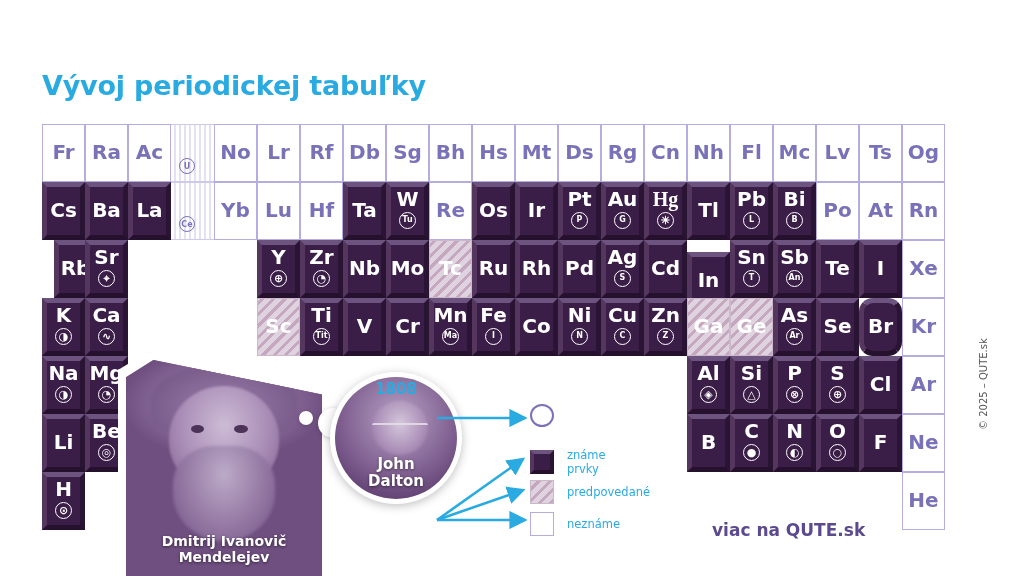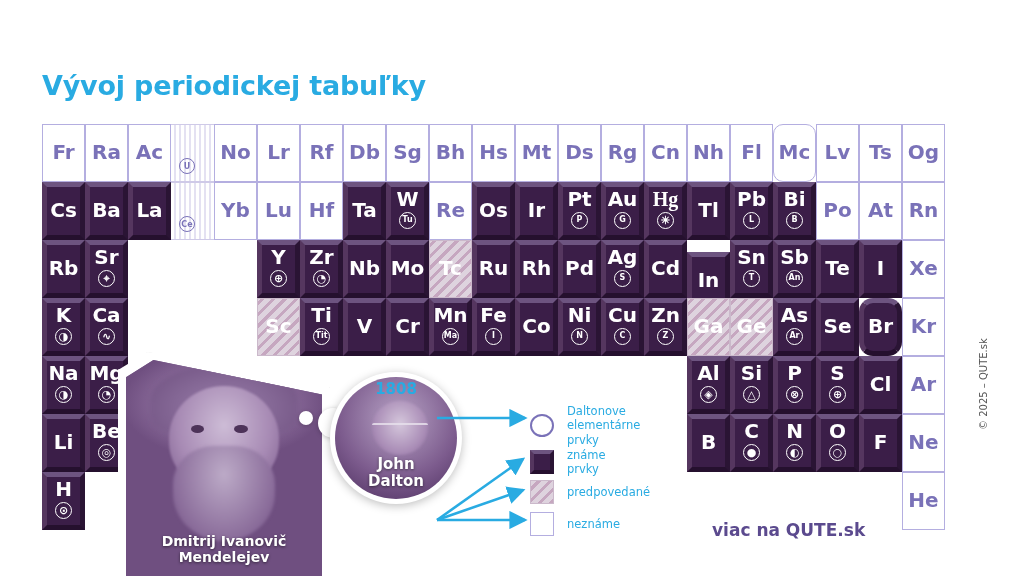--- a/index.html
+++ b/index.html
@@ -284,21 +284,21 @@
       <div class="cell unknown" style="left: 645px; top: 0px;">
         <div class="sym">
           <span class="lbl">Nh</span>
         </div>
       </div>
       <div class="cell unknown" style="left: 688px; top: 0px;">
         <div class="sym">
           <span class="lbl">Fl</span>
         </div>
       </div>
-      <div class="cell unknown" style="left: 731px; top: 0px; border-radius: 10px;">
+      <div class="cell unknown" style="left: 731px; top: 0px;">
         <div class="sym">
           <span class="lbl">Mc</span>
         </div>
       </div>
       <div class="cell unknown" style="left: 774px; top: 0px;">
         <div class="sym">
           <span class="lbl">Lv</span>
         </div>
       </div>
       <div class="cell unknown" style="left: 817px; top: 0px;">
@@ -410,21 +410,21 @@
       <div class="cell unknown" style="left: 817px; top: 58px;">
         <div class="sym">
           <span class="lbl">At</span>
         </div>
       </div>
       <div class="cell unknown" style="left: 860px; top: 58px;">
         <div class="sym">
           <span class="lbl">Rn</span>
         </div>
       </div>
-      <div class="cell known" style="left: 0px; top: 116px;">
+      <div class="cell known" style="left: 12px; top: 116px;">
         <div class="sym">
           <span class="lbl">Rb</span>
         </div>
       </div>
       <div class="cell known has-badge" style="left: 43px; top: 116px;">
         <div class="sym">
           <span class="lbl">Sr</span>
           <span class="badge glyph">⌖</span>
         </div>
       </div>
@@ -760,21 +760,20 @@
     </defs>
     <line x1="437" y1="418" x2="525" y2="418" stroke="#29ABE2" stroke-width="2.6" marker-end="url(#ah)"></line>
     <line x1="437" y1="520" x2="525" y2="520" stroke="#29ABE2" stroke-width="2.6" marker-end="url(#ah)"></line>
     <line x1="437" y1="520" x2="523" y2="459" stroke="#29ABE2" stroke-width="2.6" marker-end="url(#ah)"></line>
     <line x1="437" y1="520" x2="523" y2="490" stroke="#29ABE2" stroke-width="2.6" marker-end="url(#ah)"></line>
   </svg>
 
   <div id="legend">
       <div class="lgrow" style="top: 0px;">
         <div class="sw circle"></div>
-        <div class="txt">Daltonove elementárne prvky</div>
       </div>
       <div class="lgrow" style="top: 44px;">
         <div class="sw known"></div>
         <div class="txt">známe prvky</div>
       </div>
       <div class="lgrow" style="top: 76px;">
         <div class="sw pred"></div>
         <div class="txt">predpovedané</div>
       </div>
       <div class="lgrow" style="top: 108px;">

